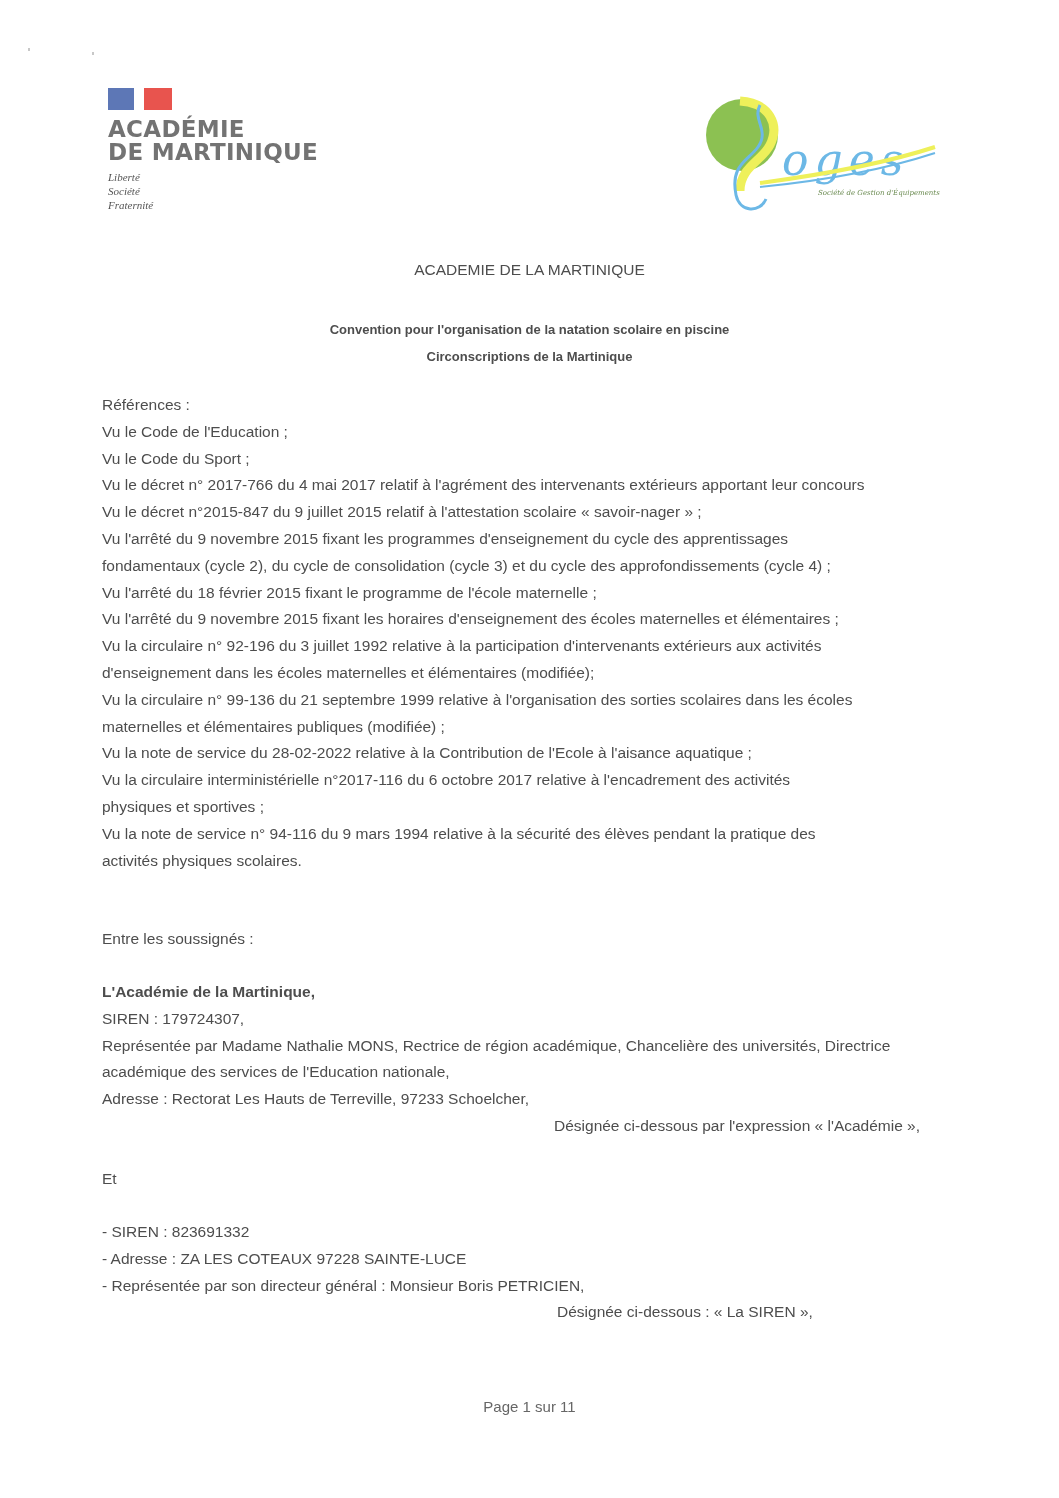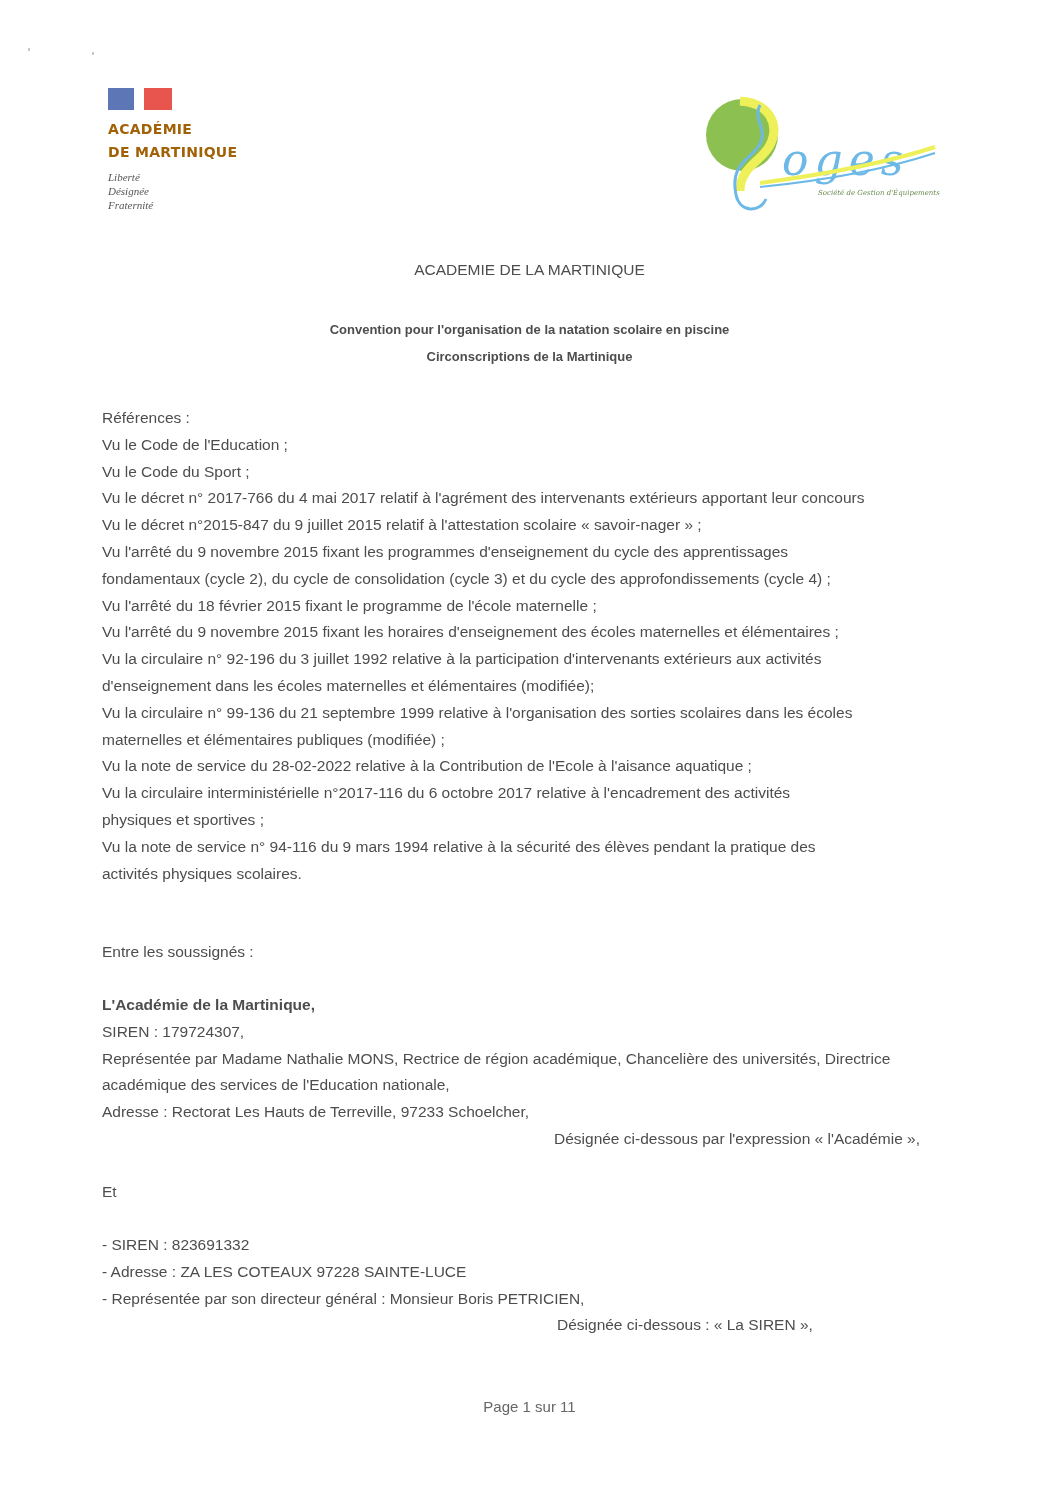--- a/index.html
+++ b/index.html
@@ -5,28 +5,28 @@
     html, body { margin: 0; padding: 0; background: #ffffff; }
     body { width: 1059px; height: 1498px; position: relative; overflow: hidden;
            font-family: "Liberation Sans", sans-serif; color: #4a4a4a; }
     .speck { position: absolute; width: 2px; height: 3px; background: #c8c8c8; }
     .logo-left { position: absolute; left: 108px; top: 88px; width: 220px; }
     .flag { display: flex; width: 64px; height: 22px; }
     .flag .b { width: 26px; background: #5d77b6; }
     .flag .w { width: 10px; background: #ffffff; }
     .flag .r { width: 28px; background: #e8544e; }
     .acad-title { margin-top: 8px; font-family: "DejaVu Sans", sans-serif; font-weight: bold;
-                  font-size: 14px; line-height: 23px; color: #a16207; letter-spacing: 0.3px; }
+                  font-size: 23px; line-height: 23px; color: #737373; letter-spacing: 0.3px; }
     .devise { margin-top: 6px; font-family: "Liberation Serif", serif; font-style: italic;
               font-size: 11px; line-height: 14px; color: #555; }
     .logo-right { position: absolute; left: 700px; top: 95px; width: 240px; height: 130px; }
     .h-center { position: absolute; left: 0; width: 1059px; text-align: center; color: #4d4d4d; }
     .h1 { top: 261px; font-size: 15.5px; }
     .h2 { top: 316px; font-size: 13px; font-weight: bold; line-height: 27px; }
-    .body-block { position: absolute; left: 102px; width: 880px; font-size: 15.5px; line-height: 26.8px; color: #4d4d4d; margin-top: 13px; }
+    .body-block { position: absolute; left: 102px; width: 880px; font-size: 15.5px; line-height: 26.8px; color: #4d4d4d; }
     .line { white-space: nowrap; }
     .bold { font-weight: bold; }
     .right { padding-left: 452px; }
     .right2 { padding-left: 455px; }
     .footer { position: absolute; top: 1398px; left: 0; width: 1059px; text-align: center; font-size: 15px; color: #666; }
   </style>
 </head>
 <body>
 
 <div class="speck" style="left:28px;top:48px;"></div>
@@ -37,21 +37,21 @@
     <div class="b"></div>
       <div class="w"></div>
       <div class="r"></div>
   </div>
   <div class="acad-title">
     <div>ACADÉMIE</div>
     <div>DE MARTINIQUE</div>
   </div>
   <div class="devise">
     <div>Liberté</div>
-    <div>Désignée</div>
+    <div>Société</div>
     <div>Fraternité</div>
   </div>
 </div>
 
 <div class="logo-right">
   <svg width="240" height="130" viewBox="0 0 240 130">
     <circle cx="42" cy="40" r="36" fill="#8cc152"></circle>
     <path d="M40 6 C70 8 80 30 70 50 C62 66 40 72 40 96" stroke="#eef05a" stroke-width="9" fill="none"></path>
     <path d="M60 10 C52 25 70 35 58 52 C48 66 30 70 36 100 C40 118 60 118 66 104" stroke="#6cb8e6" stroke-width="3" fill="none"></path>
     <text x="82" y="80" font-family="DejaVu Serif, serif" font-style="italic" font-size="44" fill="#6cb8e6" letter-spacing="6">oges</text>

